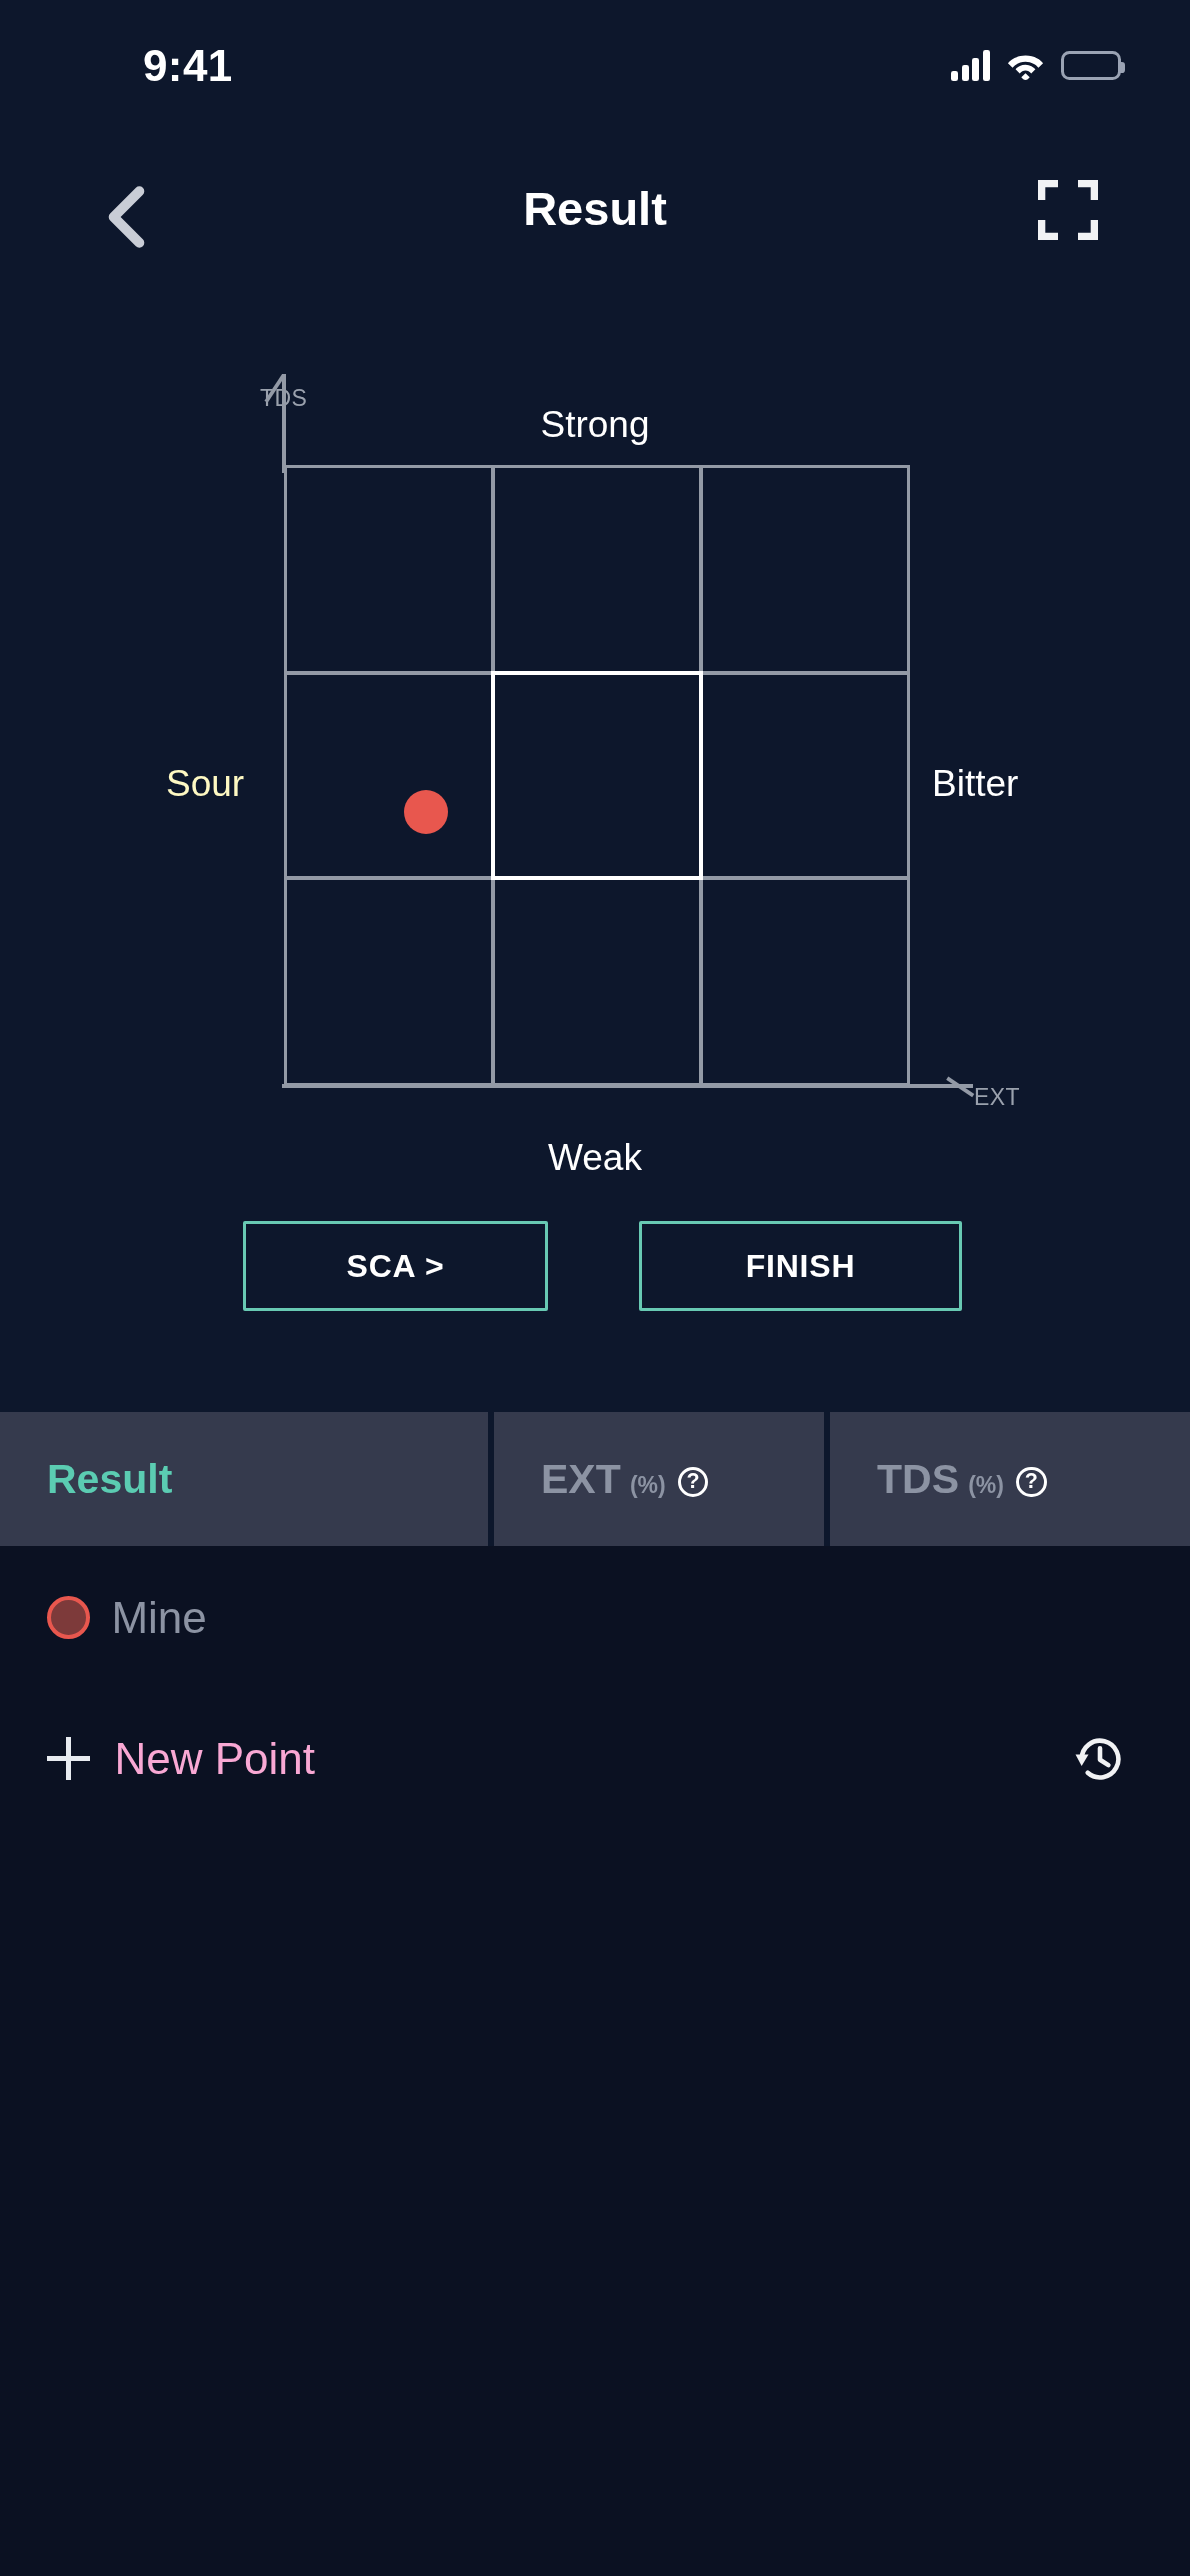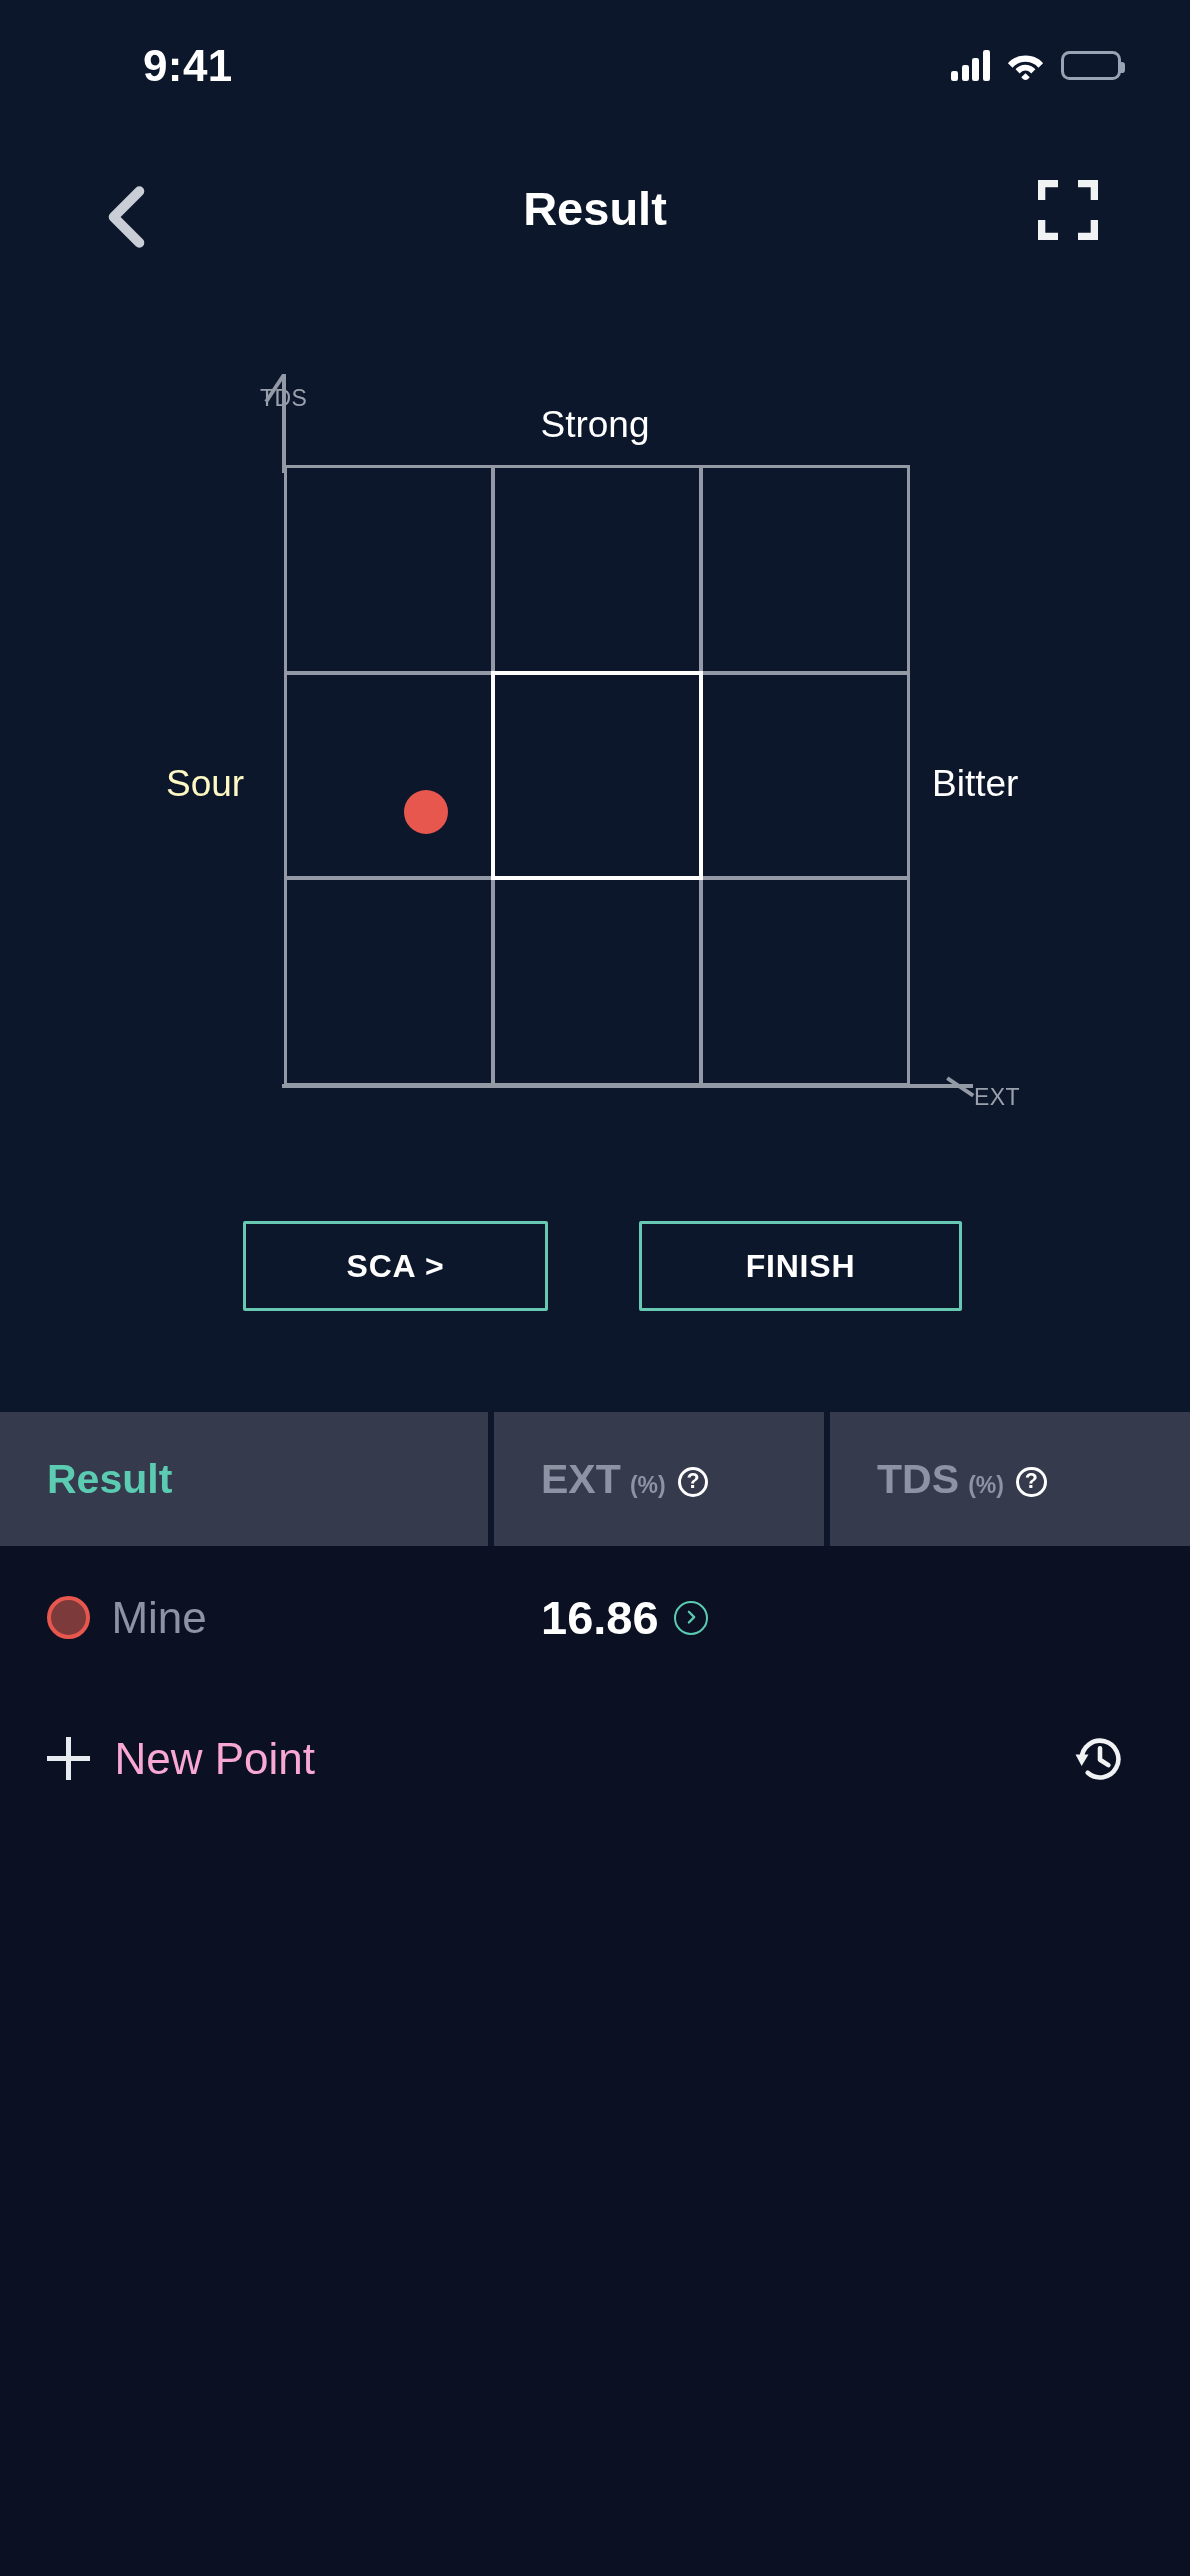--- a/index.html
+++ b/index.html
@@ -275,20 +275,21 @@
         </svg>
       </div>
     </div>
 
     <div class="chart-area">
 
       <div class="axis-label-tds">TDS</div>
       <div class="axis-label-ext">EXT</div>
 
       <div class="label-strong">Strong</div>
+      <div class="label-weak">Weak</div>
       <div class="label-sour">Sour</div>
       <div class="label-bitter">Bitter</div>
 
       <div class="grid-wrap">
 
         <div class="axis-y"></div>
         <svg class="axis-y-arrow" viewBox="0 0 30 44">
           <polyline points="4,40 27,5" fill="none" stroke="#939aa6" stroke-width="5"></polyline>
         </svg>
 
@@ -334,28 +335,20 @@
       <span class="th-help">?</span>
     </div>
   </div>
 
   <div class="rows">
 
     <div class="row">
       <div class="cell-name">
         <span class="dot-swatch"></span>
         <span class="row-name">Mine</span>
-      </div>
-      <div class="cell-val">
-        <span class="row-value">16.86</span>
-        <span class="chev-btn">
-          <svg width="18.3" height="18.3" viewBox="0 0 24 24">
-            <polyline points="9,5 16,12 9,19" fill="none" stroke="#5bccb2" stroke-width="3" stroke-linecap="round" stroke-linejoin="round"></polyline>
-          </svg>
-        </span>
       </div>
     </div>
 
     <div class="row-new">
       <span class="plus-icon"></span>
       <span class="new-point-label">New Point</span>
       <span class="history-icon">
         <svg width="52" height="52" viewBox="0 0 68 68">
           <path d="M10 34 A24 24 0 1 1 18 52" fill="none" stroke="#f1f2f4" stroke-width="6" stroke-linecap="round"></path>
           <polygon points="2,28 19,28 10,43" fill="#f1f2f4"></polygon>

